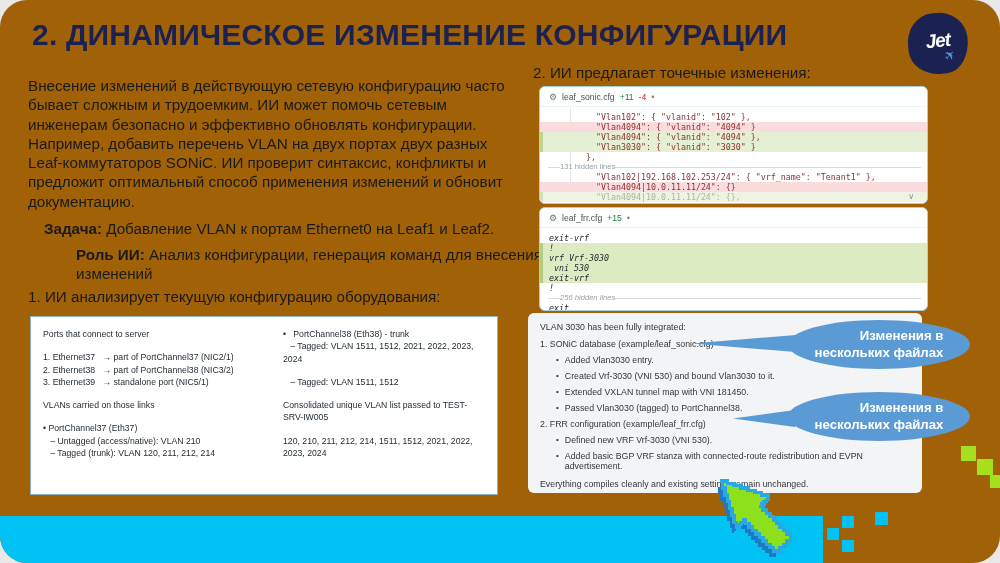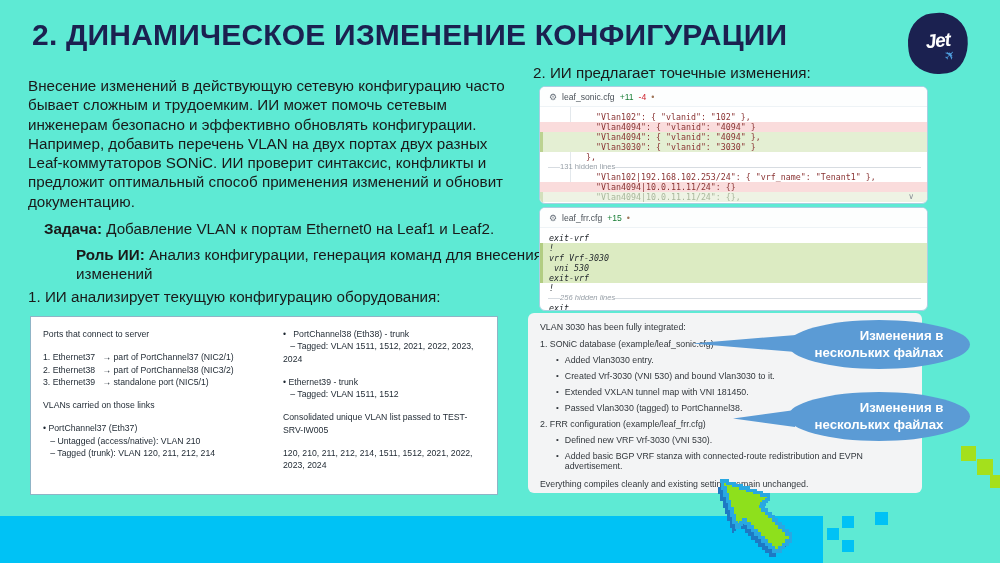--- a/index.html
+++ b/index.html
@@ -1,19 +1,19 @@
 <!DOCTYPE html>
 <html style="--navy: #1b2150; --callout: #5b9bd5; --band: #00c2f5; --green: #a4e01c;"><head>
 <meta charset="utf-8">
 <style>
   * { margin:0; padding:0; box-sizing:border-box; }
   html,body { background:#e8e8e8; }
   .slide {
-    position:relative; width:1000px; height:563px; background:#5eead4;
-    overflow:hidden; font-family:"Liberation Sans", sans-serif; color:#1a1a1a;
+    position:relative; width:1000px; height:563px; background:#a16207;
+    overflow:hidden; font-family:"Liberation Sans", sans-serif; color:#1a1a1a;border-radius:27px;
   }
   
   .title {
     position:absolute; left:32px; top:18px; width:860px;
     font-size:30px; font-weight:bold; letter-spacing:.2px; color:var(--navy,#1b2150);
   }
   .logo {
     position:absolute; left:908px; top:13px; width:60px; height:61px;
     background:var(--navy,#1b2150);
     border-radius: 48% 52% 44% 56% / 54% 50% 60% 46%;
@@ -132,21 +132,20 @@
         <div class="box-line">VLANs carried on those links</div>
         <div class="box-space"></div>
         <div class="box-line">• PortChannel37 (Eth37)</div>
         <div class="box-line">   – Untagged (access/native): VLAN 210</div>
         <div class="box-line">   – Tagged (trunk): VLAN 120, 211, 212, 214</div>
       </div>
     <div class="bcol2" id="box-col2">
         <div class="box-line">•   PortChannel38 (Eth38) - trunk</div>
         <div class="box-line">   – Tagged: VLAN 1511, 1512, 2021, 2022, 2023, 2024</div>
         <div class="box-space"></div>
-        <div class="box-line">• Ethernet39 - trunk</div>
         <div class="box-line">   – Tagged: VLAN 1511, 1512</div>
         <div class="box-space"></div>
         <div class="box-line">Consolidated unique VLAN list passed to TEST-SRV-IW005</div>
         <div class="box-space"></div>
         <div class="box-line">120, 210, 211, 212, 214, 1511, 1512, 2021, 2022, 2023, 2024</div>
       </div>
   </div>
 
   <div class="panel p0">
     <div class="panel-header">

